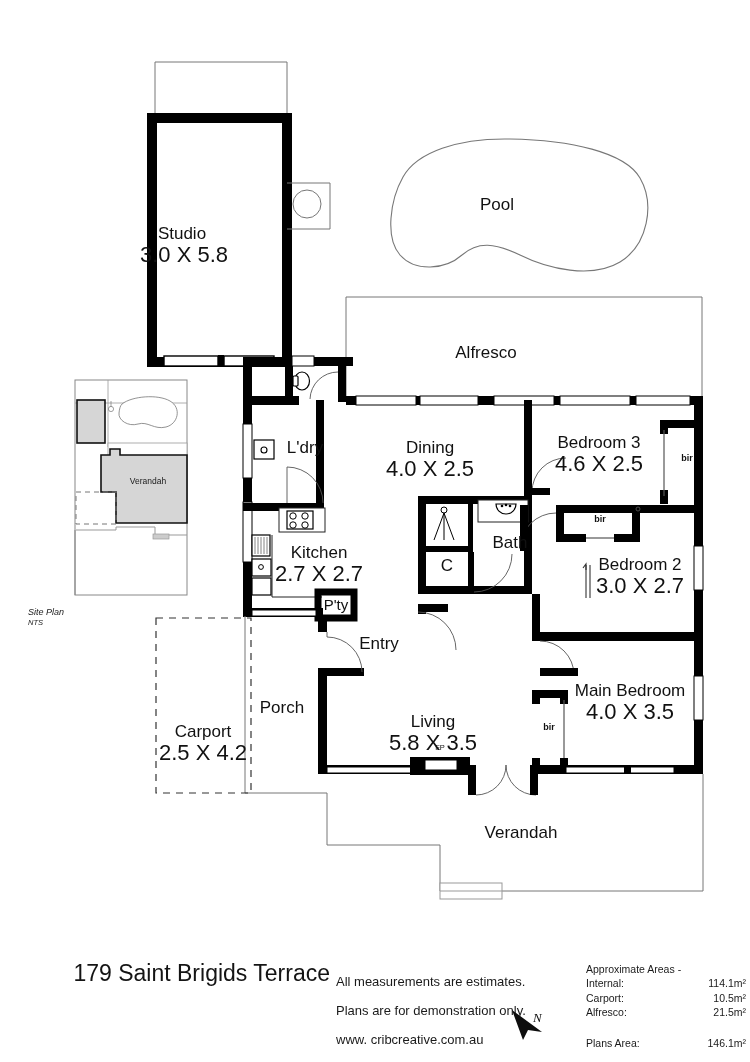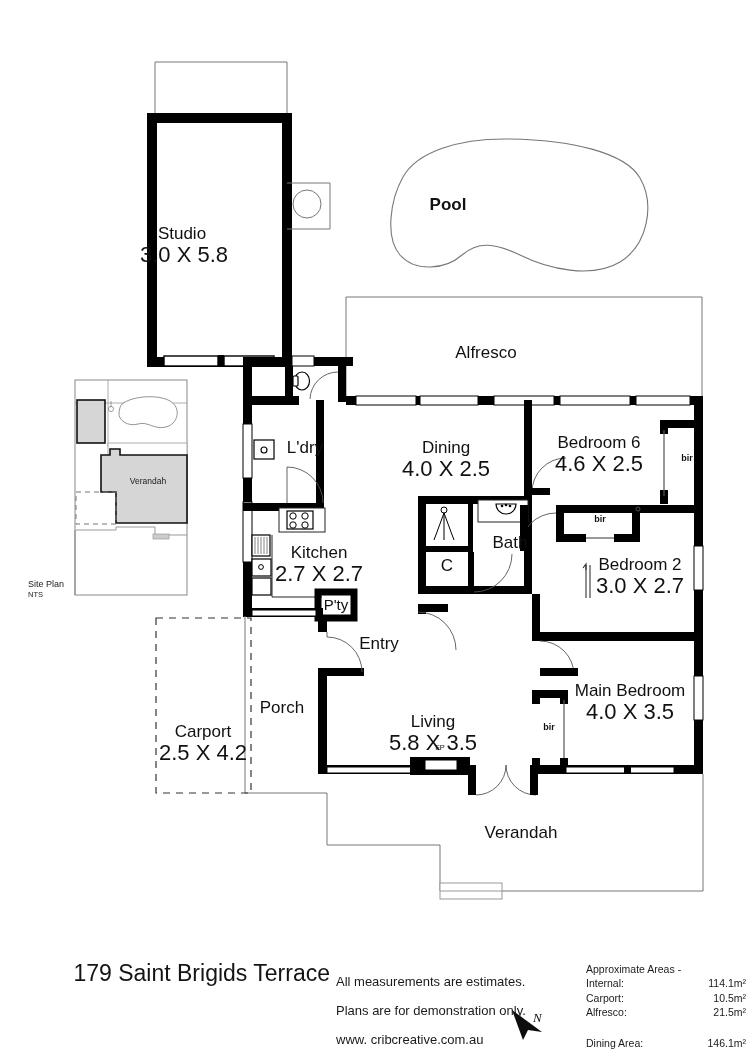--- a/index.html
+++ b/index.html
@@ -80,24 +80,25 @@
     font-size: 10.5px;
     color: #1a1a1a;
     line-height: 1.38;
   }
   #areas .hdr { margin-bottom: 0px; }
   #areas .row { display:flex; justify-content: space-between; }
   #areas .row .v { text-align: center; }
   #areas .spacer { height: 16px; }
   #siteplan-cap {
     position: absolute;
-    left: 28px; top: 578px;
+    left: 28px; top: 606px;
     font-size: 9px;
     line-height: 1.35;
     color: #1a1a1a;
+    font-style: italic;
   }
   #siteplan-cap .nts { font-size: 7.5px; display:block; }
   .res-lbl {
     position: absolute;
     left: 108px; top: 476px;
     width: 80px;
     text-align: center;
     font-size: 8.5px;
     color: #1a1a1a;
   }
@@ -347,35 +348,35 @@
 
       <path d="M152 392 L 76 392" fill="none" stroke="#777" stroke-width="0"></path>
     </g>
   </svg>
 
   <div>
     <div class="lbl" style="left:140px; top:224px; width:84px;">
       <span class="rn">Studio</span>
       <span class="rd">3.0 X 5.8</span>
     </div>
-    <div class="lbl" style="left:406px; top:195px; width:84px;font-weight:bold;">
+    <div class="lbl" style="left:455px; top:195px; width:84px;">
       <span class="rn">Pool</span>
     </div>
     <div class="lbl" style="left:442px; top:343px; width:88px;">
       <span class="rn">Alfresco</span>
     </div>
     <div class="lbl" style="left:268px; top:438px; width:74px;">
       <span class="rn">L'dry</span>
     </div>
-    <div class="lbl" style="left:400px; top:438px; width:92px;">
+    <div class="lbl" style="left:384px; top:438px; width:92px;">
       <span class="rn">Dining</span>
       <span class="rd">4.0 X 2.5</span>
     </div>
     <div class="lbl" style="left:543px; top:433px; width:112px;">
-      <span class="rn">Bedroom 6</span>
+      <span class="rn">Bedroom 3</span>
       <span class="rd">4.6 X 2.5</span>
     </div>
     <div class="lbl tiny" style="left:674px; top:453px; width:26px;">
       <span class="rn">bir</span>
     </div>
     <div class="lbl tiny" style="left:587px; top:514px; width:26px;">
       <span class="rn">bir</span>
     </div>
     <div class="lbl" style="left:484px; top:533px; width:52px;">
       <span class="rn">Bath</span>
@@ -450,21 +451,21 @@
       <div class="row">
         <span>Carport:</span>
         <span class="v">10.5m²</span>
       </div>
       <div class="row">
         <span>Alfresco:</span>
         <span class="v">21.5m²</span>
       </div>
       <div class="spacer"></div>
       <div class="row">
-        <span>Dining Area:</span>
+        <span>Plans Area:</span>
         <span class="v">146.1m²</span>
       </div>
     </div>
   </div>
 
   <div id="northwrap">
     <svg viewBox="0 0 40 34" width="40" height="34">
       <path d="M4 2 L 34 24 L 20 22 L 15 32 Z" fill="#0d0d0d"></path>
       <text x="25" y="14" font-family="Liberation Serif, serif" font-size="13" font-style="italic" fill="#0d0d0d">N</text>
     </svg>

